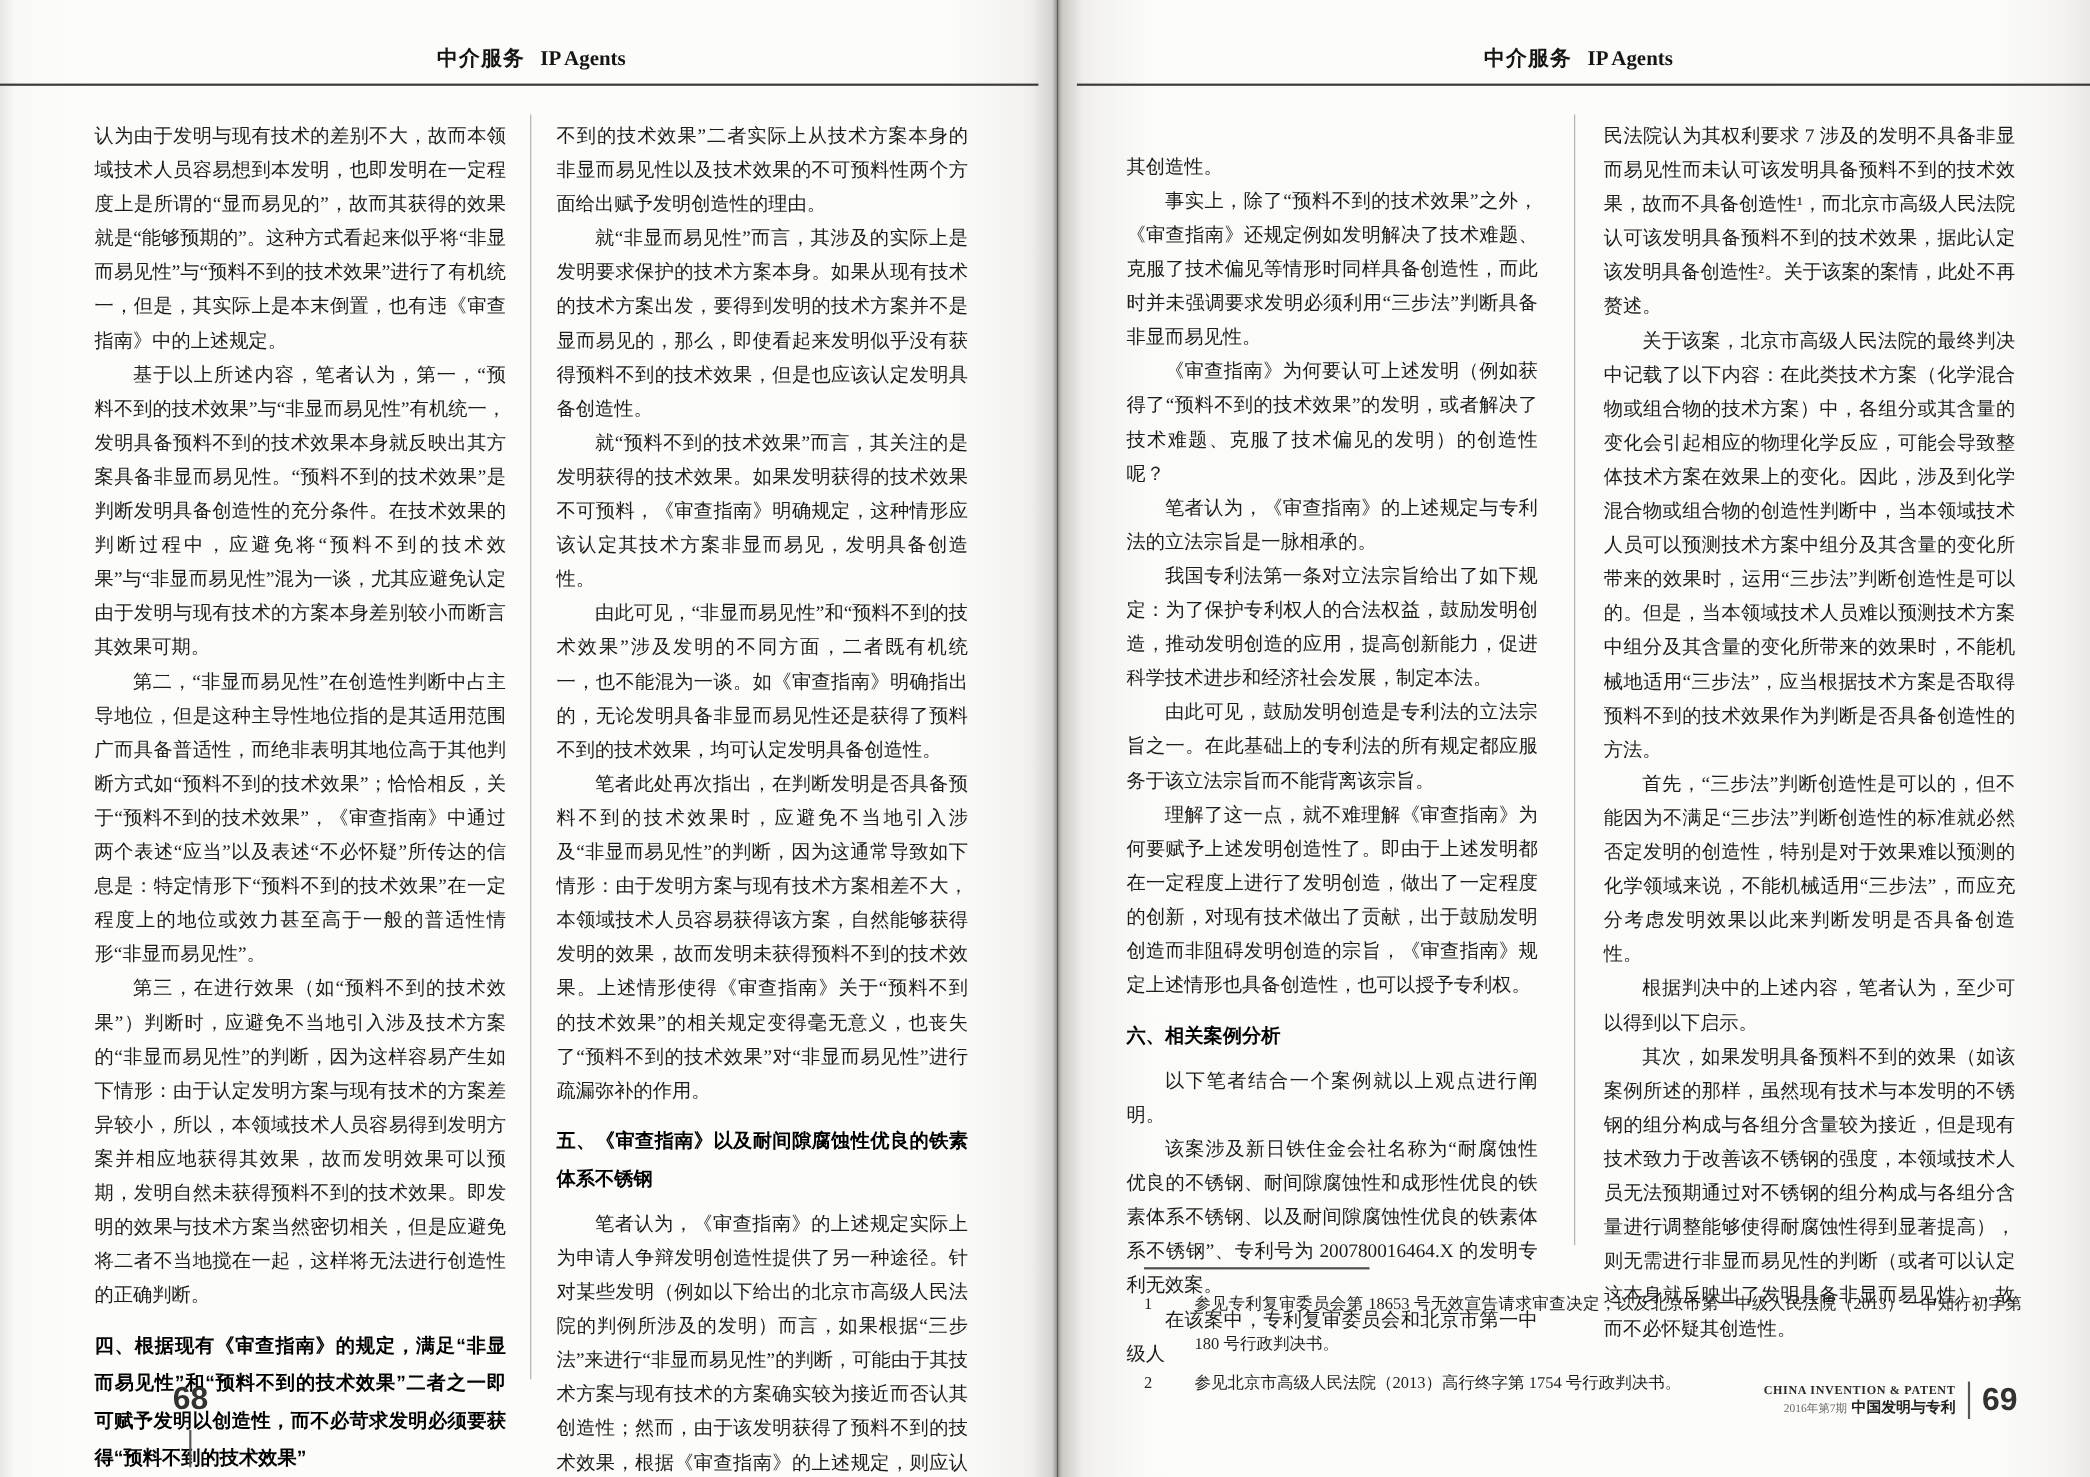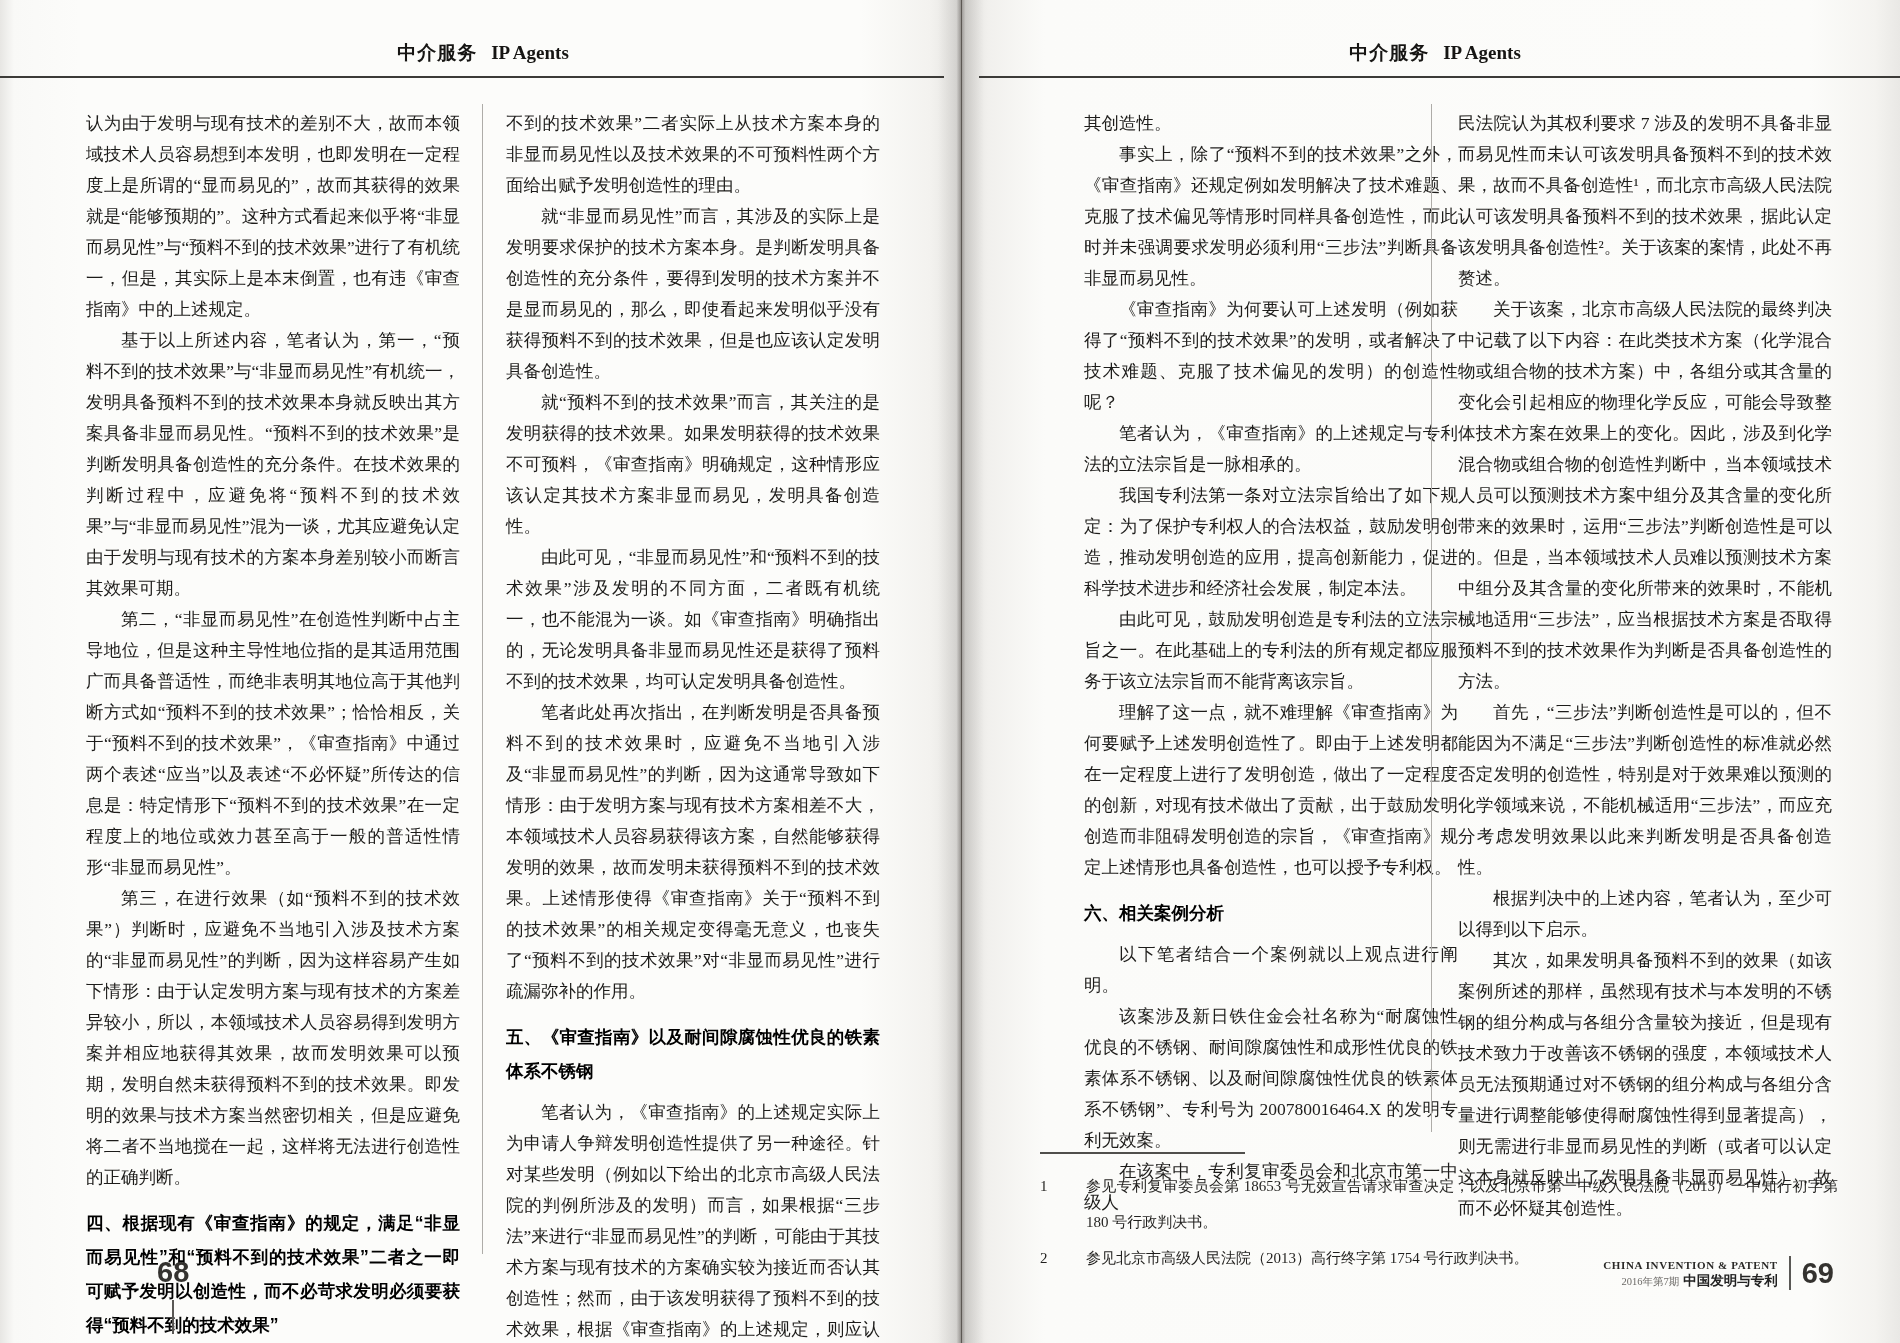--- a/index.html
+++ b/index.html
@@ -20,21 +20,21 @@
   .header-left{left:283px;}
   .header-right{left:1235px;}
   .header-rule{position:absolute;top:76px;height:2px;background:#3c3b38;}
   .rule-left{left:0;width:944px;}
   .rule-right{left:979px;width:921px;}
 
   .col{position:absolute;top:108px;width:374px;font-size:17.5px;line-height:31px;
        text-align:justify;color:#1d1c1a;}
   .col-1{left:86px;}
   .col-2{left:506px;}
-  .col-3{left:1084px;}
+  .col-3{left:1024px;margin-top:28px;}
   .col-4{left:1458px;}
   .col p{margin:0;text-indent:2em;}
   .col p.cont{text-indent:0;}
   .col p.heading{font-family:"Liberation Sans","DejaVu Sans",sans-serif;font-weight:bold;
        text-indent:0;margin:13px 0 9px;line-height:34px;color:#000;}
 
   .col-divider{position:absolute;width:1px;background:#aeaca8;}
   .divider-left{left:482px;top:104px;height:1150px;}
   .divider-right{left:1431px;top:104px;height:1028px;}
 
@@ -78,21 +78,21 @@
 
   <div class="col col-1">
       <p class="cont">认为由于发明与现有技术的差别不大，故而本领域技术人员容易想到本发明，也即发明在一定程度上是所谓的“显而易见的”，故而其获得的效果就是“能够预期的”。这种方式看起来似乎将“非显而易见性”与“预料不到的技术效果”进行了有机统一，但是，其实际上是本末倒置，也有违《审查指南》中的上述规定。</p>
       <p class="body">基于以上所述内容，笔者认为，第一，“预料不到的技术效果”与“非显而易见性”有机统一，发明具备预料不到的技术效果本身就反映出其方案具备非显而易见性。“预料不到的技术效果”是判断发明具备创造性的充分条件。在技术效果的判断过程中，应避免将“预料不到的技术效果”与“非显而易见性”混为一谈，尤其应避免认定由于发明与现有技术的方案本身差别较小而断言其效果可期。</p>
       <p class="body">第二，“非显而易见性”在创造性判断中占主导地位，但是这种主导性地位指的是其适用范围广而具备普适性，而绝非表明其地位高于其他判断方式如“预料不到的技术效果”；恰恰相反，关于“预料不到的技术效果”，《审查指南》中通过两个表述“应当”以及表述“不必怀疑”所传达的信息是：特定情形下“预料不到的技术效果”在一定程度上的地位或效力甚至高于一般的普适性情形“非显而易见性”。</p>
       <p class="body">第三，在进行效果（如“预料不到的技术效果”）判断时，应避免不当地引入涉及技术方案的“非显而易见性”的判断，因为这样容易产生如下情形：由于认定发明方案与现有技术的方案差异较小，所以，本领域技术人员容易得到发明方案并相应地获得其效果，故而发明效果可以预期，发明自然未获得预料不到的技术效果。即发明的效果与技术方案当然密切相关，但是应避免将二者不当地搅在一起，这样将无法进行创造性的正确判断。</p>
       <p class="heading">四、根据现有《审查指南》的规定，满足“非显而易见性”和“预料不到的技术效果”二者之一即可赋予发明以创造性，而不必苛求发明必须要获得“预料不到的技术效果”</p>
     </div>
   <div class="col col-2">
       <p class="cont">不到的技术效果”二者实际上从技术方案本身的非显而易见性以及技术效果的不可预料性两个方面给出赋予发明创造性的理由。</p>
-      <p class="body">就“非显而易见性”而言，其涉及的实际上是发明要求保护的技术方案本身。是判断发明具备创造性的充分条件，要得到发明的技术方案并不是显而易见的，那么，即使看起来发明似乎没有获得预料不到的技术效果，但是也应该认定发明具备创造性。</p>
+      <p class="body">就“非显而易见性”而言，其涉及的实际上是发明要求保护的技术方案本身。如果从现有技术的技术方案出发，要得到发明的技术方案并不是显而易见的，那么，即使看起来发明似乎没有获得预料不到的技术效果，但是也应该认定发明具备创造性。</p>
       <p class="body">就“预料不到的技术效果”而言，其关注的是发明获得的技术效果。如果发明获得的技术效果不可预料，《审查指南》明确规定，这种情形应该认定其技术方案非显而易见，发明具备创造性。</p>
       <p class="body">由此可见，“非显而易见性”和“预料不到的技术效果”涉及发明的不同方面，二者既有机统一，也不能混为一谈。如《审查指南》明确指出的，无论发明具备非显而易见性还是获得了预料不到的技术效果，均可认定发明具备创造性。</p>
       <p class="body">笔者此处再次指出，在判断发明是否具备预料不到的技术效果时，应避免不当地引入涉及“非显而易见性”的判断，因为这通常导致如下情形：由于发明方案与现有技术方案相差不大，本领域技术人员容易获得该方案，自然能够获得发明的效果，故而发明未获得预料不到的技术效果。上述情形使得《审查指南》关于“预料不到的技术效果”的相关规定变得毫无意义，也丧失了“预料不到的技术效果”对“非显而易见性”进行疏漏弥补的作用。</p>
       <p class="heading">五、《审查指南》以及耐间隙腐蚀性优良的铁素体系不锈钢</p>
       <p class="body">笔者认为，《审查指南》的上述规定实际上为申请人争辩发明创造性提供了另一种途径。针对某些发明（例如以下给出的北京市高级人民法院的判例所涉及的发明）而言，如果根据“三步法”来进行“非显而易见性”的判断，可能由于其技术方案与现有技术的方案确实较为接近而否认其创造性；然而，由于该发明获得了预料不到的技术效果，根据《审查指南》的上述规定，则应认可发明所做出的贡献，进而应认可</p>
     </div>
   <div class="col col-3">
       <p class="cont">其创造性。</p>
       <p class="body">事实上，除了“预料不到的技术效果”之外，《审查指南》还规定例如发明解决了技术难题、克服了技术偏见等情形时同样具备创造性，而此时并未强调要求发明必须利用“三步法”判断具备非显而易见性。</p>
       <p class="body">《审查指南》为何要认可上述发明（例如获得了“预料不到的技术效果”的发明，或者解决了技术难题、克服了技术偏见的发明）的创造性呢？</p>

